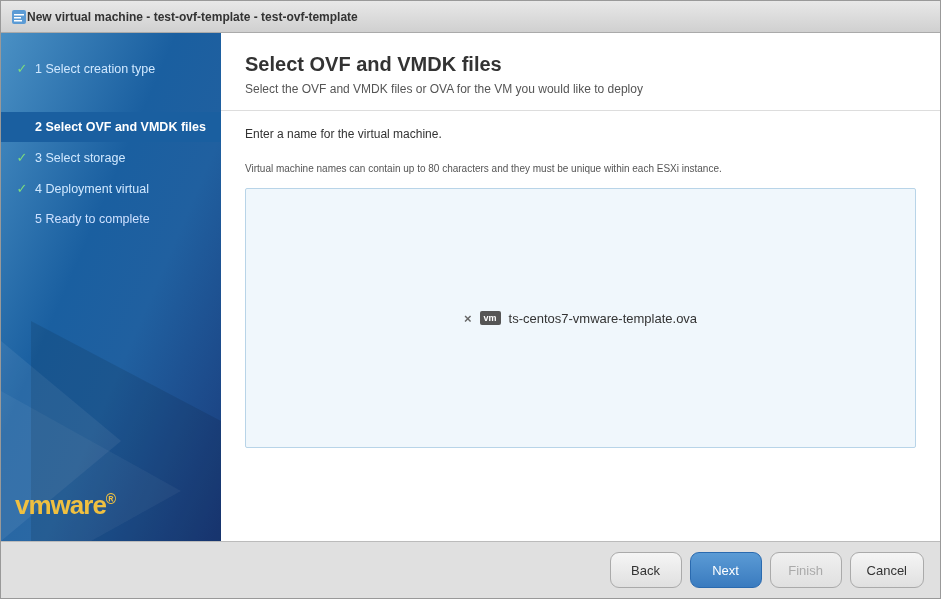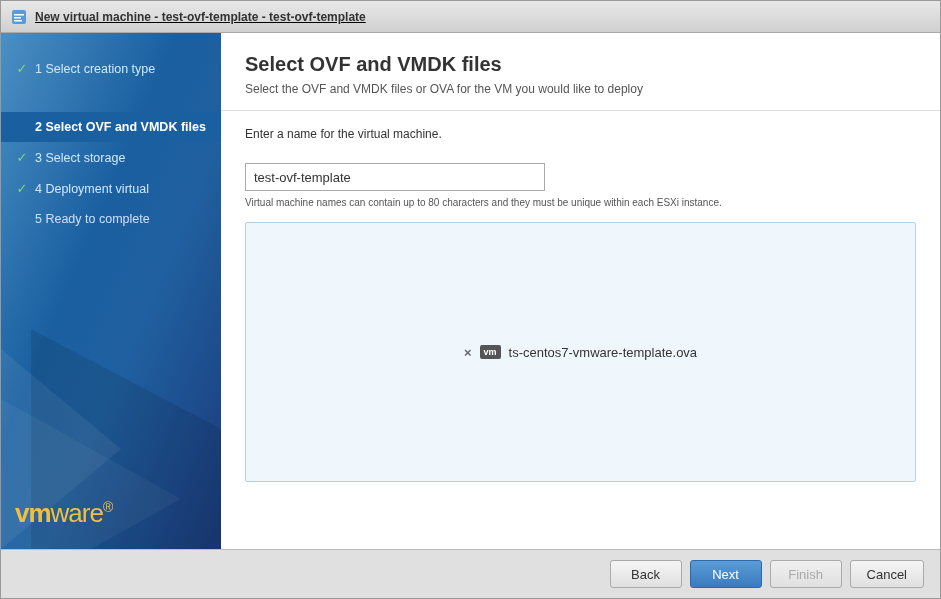--- a/index.html
+++ b/index.html
@@ -20,23 +20,21 @@
       display: flex;
       flex-direction: column;
     }
 
     .title-bar {
       background: linear-gradient(to bottom, #e8e8e8, #d0d0d0);
       border-bottom: 1px solid #aaa;
       padding: 6px 10px;
       display: flex;
       align-items: center;
-      gap: 8px;
       height: 32px;
-      text-decoration: underline;
     }
 
     .title-bar-icon {
       width: 16px;
       height: 16px;
       display: flex;
       align-items: center;
       justify-content: center;
     }
 
@@ -236,27 +234,27 @@
       background: #e0e0e0;
       border-top: 1px solid #bbb;
       padding: 10px 16px;
       display: flex;
       justify-content: flex-end;
       gap: 8px;
       align-items: center;
     }
 
     .btn {
-      height: 28px;
+      height: 36px;
       min-width: 72px;
       padding: 0 16px;
       font-size: 13px;
       cursor: pointer;
       border: 1px solid #aaa;
-      border-radius: 3px;
+      border-radius: 9px;
       background: linear-gradient(to bottom, #f5f5f5, #e0e0e0);
       color: #333;
     }
 
     .btn.primary {
       background: linear-gradient(to bottom, #5b9bd5, #3a7bbf);
       color: white;
       border-color: #2a6aaf;
     }
 
@@ -317,34 +315,33 @@
         </div>
 
         <div class="sidebar-step">
           <span class="step-check"> </span>
           <span>5 <span>Ready to complete</span></span>
         </div>
       </div>
 
       <div class="vmware-logo">
         <div class="vmware-logo-text">
-          <span>vm</span><span style="font-weight:normal;">ware<sup style="font-size:14px;">®</sup></span>
+          <span>vm</span><span style="font-weight:bold;">ware<sup style="font-size:14px;">®</sup></span>
         </div>
       </div>
     </div>
 
     <div class="main-content">
       <div class="content-header">
         <div class="content-title">Select OVF and VMDK files</div>
         <div class="content-subtitle">Select the OVF and VMDK files or OVA for the VM you would like to deploy</div>
       </div>
 
       <div class="content-body">
         <div class="field-label">Enter a name for the virtual machine.</div>
-        <input type="text" class="text-input" value="test-ovf-template" style="">
         <div class="field-hint">Virtual machine names can contain up to 80 characters and they must be unique within each ESXi instance.</div>
 
         
         <div class="file-drop-area">
           <div class="file-item">
             <span class="file-remove">×</span>
             <span class="file-icon">vm</span>
             <span class="file-name">ts-centos7-vmware-template.ova</span>
           </div>
         </div>

